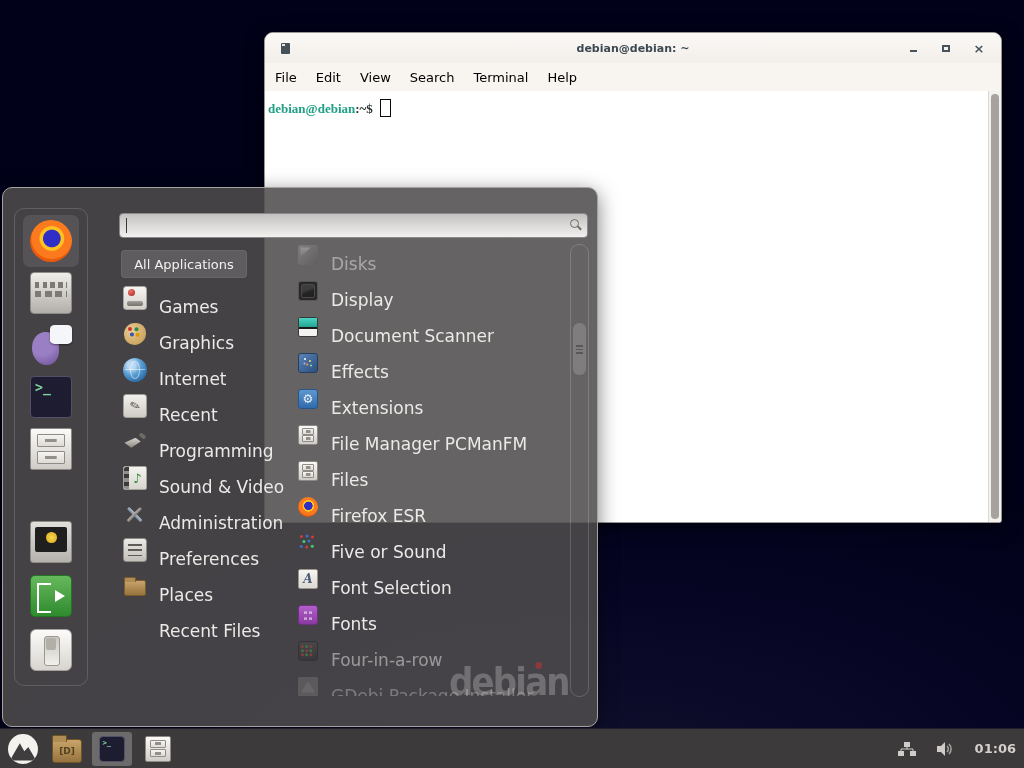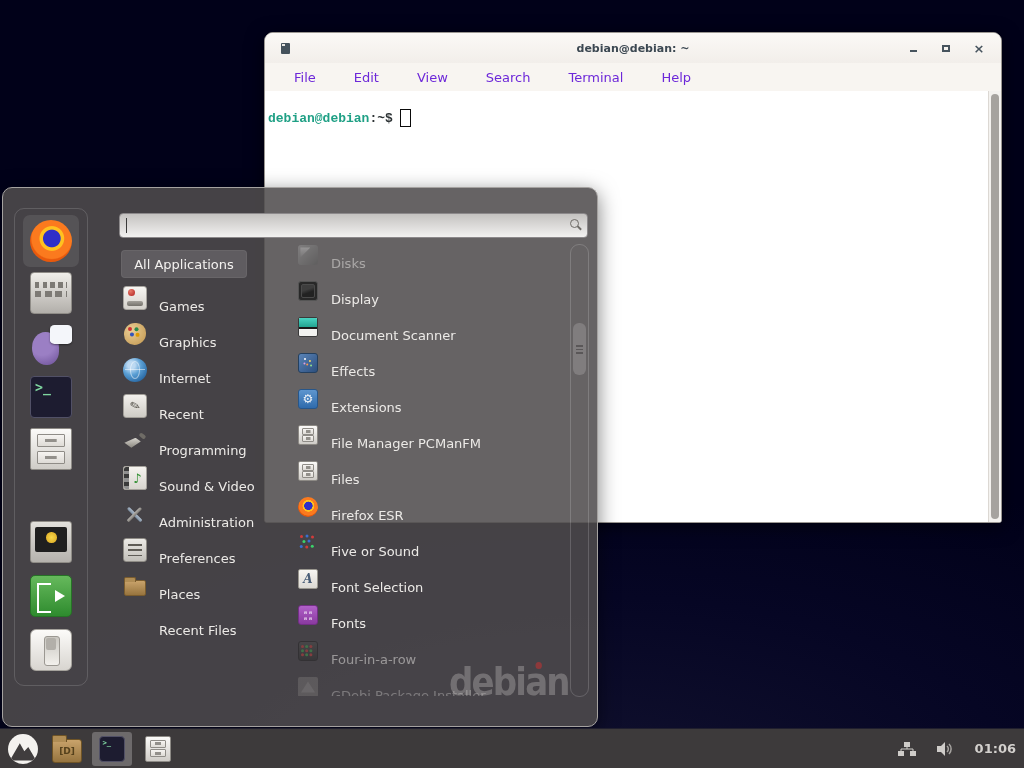--- a/index.html
+++ b/index.html
@@ -17,23 +17,23 @@
     border-radius:8px 8px 0 0; display:flex; align-items:center; }
   .t-title { position:absolute; left:0; right:0; text-align:center; font-size:11px; font-weight:bold; color:#3c4852; }
   .t-winicon { width:9px; height:11px; background:#44515b; border-radius:1px; margin-left:16px; position:relative; z-index:2;}
   .t-winicon::after { content:""; position:absolute; left:1px; top:1px; width:3px; height:2px; background:#e8e6e2; }
   .t-buttons { margin-left:auto; display:flex; align-items:center; gap:17px; margin-right:14px; z-index:2; }
   .t-btn { width:16px; height:16px; display:flex; align-items:center; justify-content:center; color:#47545e; }
   .glyph-min { width:7px; height:2px; background:#47545e; margin-top:6px; }
   .glyph-max { width:8px; height:7px; border:2px solid #47545e; }
   .glyph-close { font-size:13px; font-weight:bold; line-height:1; }
   .t-menubar { height:28px; background:#f8f5f1; display:flex; align-items:center; gap:19px; padding-left:10px; }
-  .tmenu-item { font-size:13px; color:#6d28d9;margin-left:19px; }
+  .tmenu-item { font-size:13px; color:#000000; }
   .t-body { position:absolute; top:58px; left:0; right:0; bottom:0; background:#fff; border-radius:0 0 2px 2px; }
-  .t-prompt { padding:18px 0 0 3px; font-family:Liberation Mono, monospace; font-size:13px; display:flex; align-items:center; }
+  .t-prompt { padding:8px 0 0 3px; font-family:Liberation Serif, serif; font-size:13px; display:flex; align-items:flex-end; }
   .p-user { color:#1fa085; font-weight:bold; }
   .p-suffix { color:#2e3436; font-weight:bold; }
   .p-cursor { display:inline-block; width:11px; height:18px; border:1.5px solid #0a0a0a; margin-left:7px; background:#fff; }
   .t-scrollbar { position:absolute; right:0; top:0; bottom:0; width:13px; background:#f4f2ef; border-left:1px solid #dcd8d3; border-radius:0 0 2px 0;}
   .t-thumb { position:absolute; left:2px; right:2px; top:3px; bottom:3px; background:#a6a39f; border-radius:6px; }
 
   
   #app-menu { position:absolute; left:2px; top:187px; width:596px; height:540px;
     background:rgba(79,76,77,0.87); border:1px solid #a5a2a0; border-radius:10px;
     box-shadow:0 5px 20px rgba(0,0,0,.5); z-index:30; }
@@ -57,21 +57,21 @@
 
   .all-apps-btn { position:absolute; left:118px; top:62px; width:126px; height:28px;
     background:rgba(255,255,255,.14); border:1px solid rgba(255,255,255,.06); border-radius:4px;
     display:flex; align-items:center; justify-content:center; font-size:13px; color:#f3f1ef; }
 
   .category-list { position:absolute; left:118px; top:92px; width:170px; }
   .cat-row { display:flex; align-items:center; height:36px; gap:12px; padding-left:2px; }
   .apps-viewport { position:absolute; left:283px; top:56px; width:283px; height:452px; overflow:hidden; }
   .apps-list { margin-top:-7px; }
   .app-row { display:flex; align-items:center; height:36px; gap:13px; padding-left:12px; }
-  .row-label { font-size:13px; color:#eceae7; white-space:nowrap;margin-top:17px; }
+  .row-label { font-size:17px; color:#eceae7; white-space:nowrap;margin-top:17px; }
   .app-row.dimmed { opacity:.5; }
   .app-row.dimmed:last-child { opacity:.32; }
 
   .menu-scrollbar { position:absolute; left:567px; top:56px; width:19px; height:453px;
     border:1px solid rgba(255,255,255,.17); border-radius:9px; }
   .menu-thumb { position:absolute; left:2px; width:13px; top:78px; height:52px; background:#807d7e; border-radius:6px; }
   .menu-thumb::after { content:""; position:absolute; left:3px; top:22px; width:7px; height:9px;
     background:repeating-linear-gradient(#5a5758 0 1.5px, transparent 1.5px 3.5px); }
 
   .watermark { position:absolute; left:446px; top:473px; font-size:37px; font-weight:bold;

